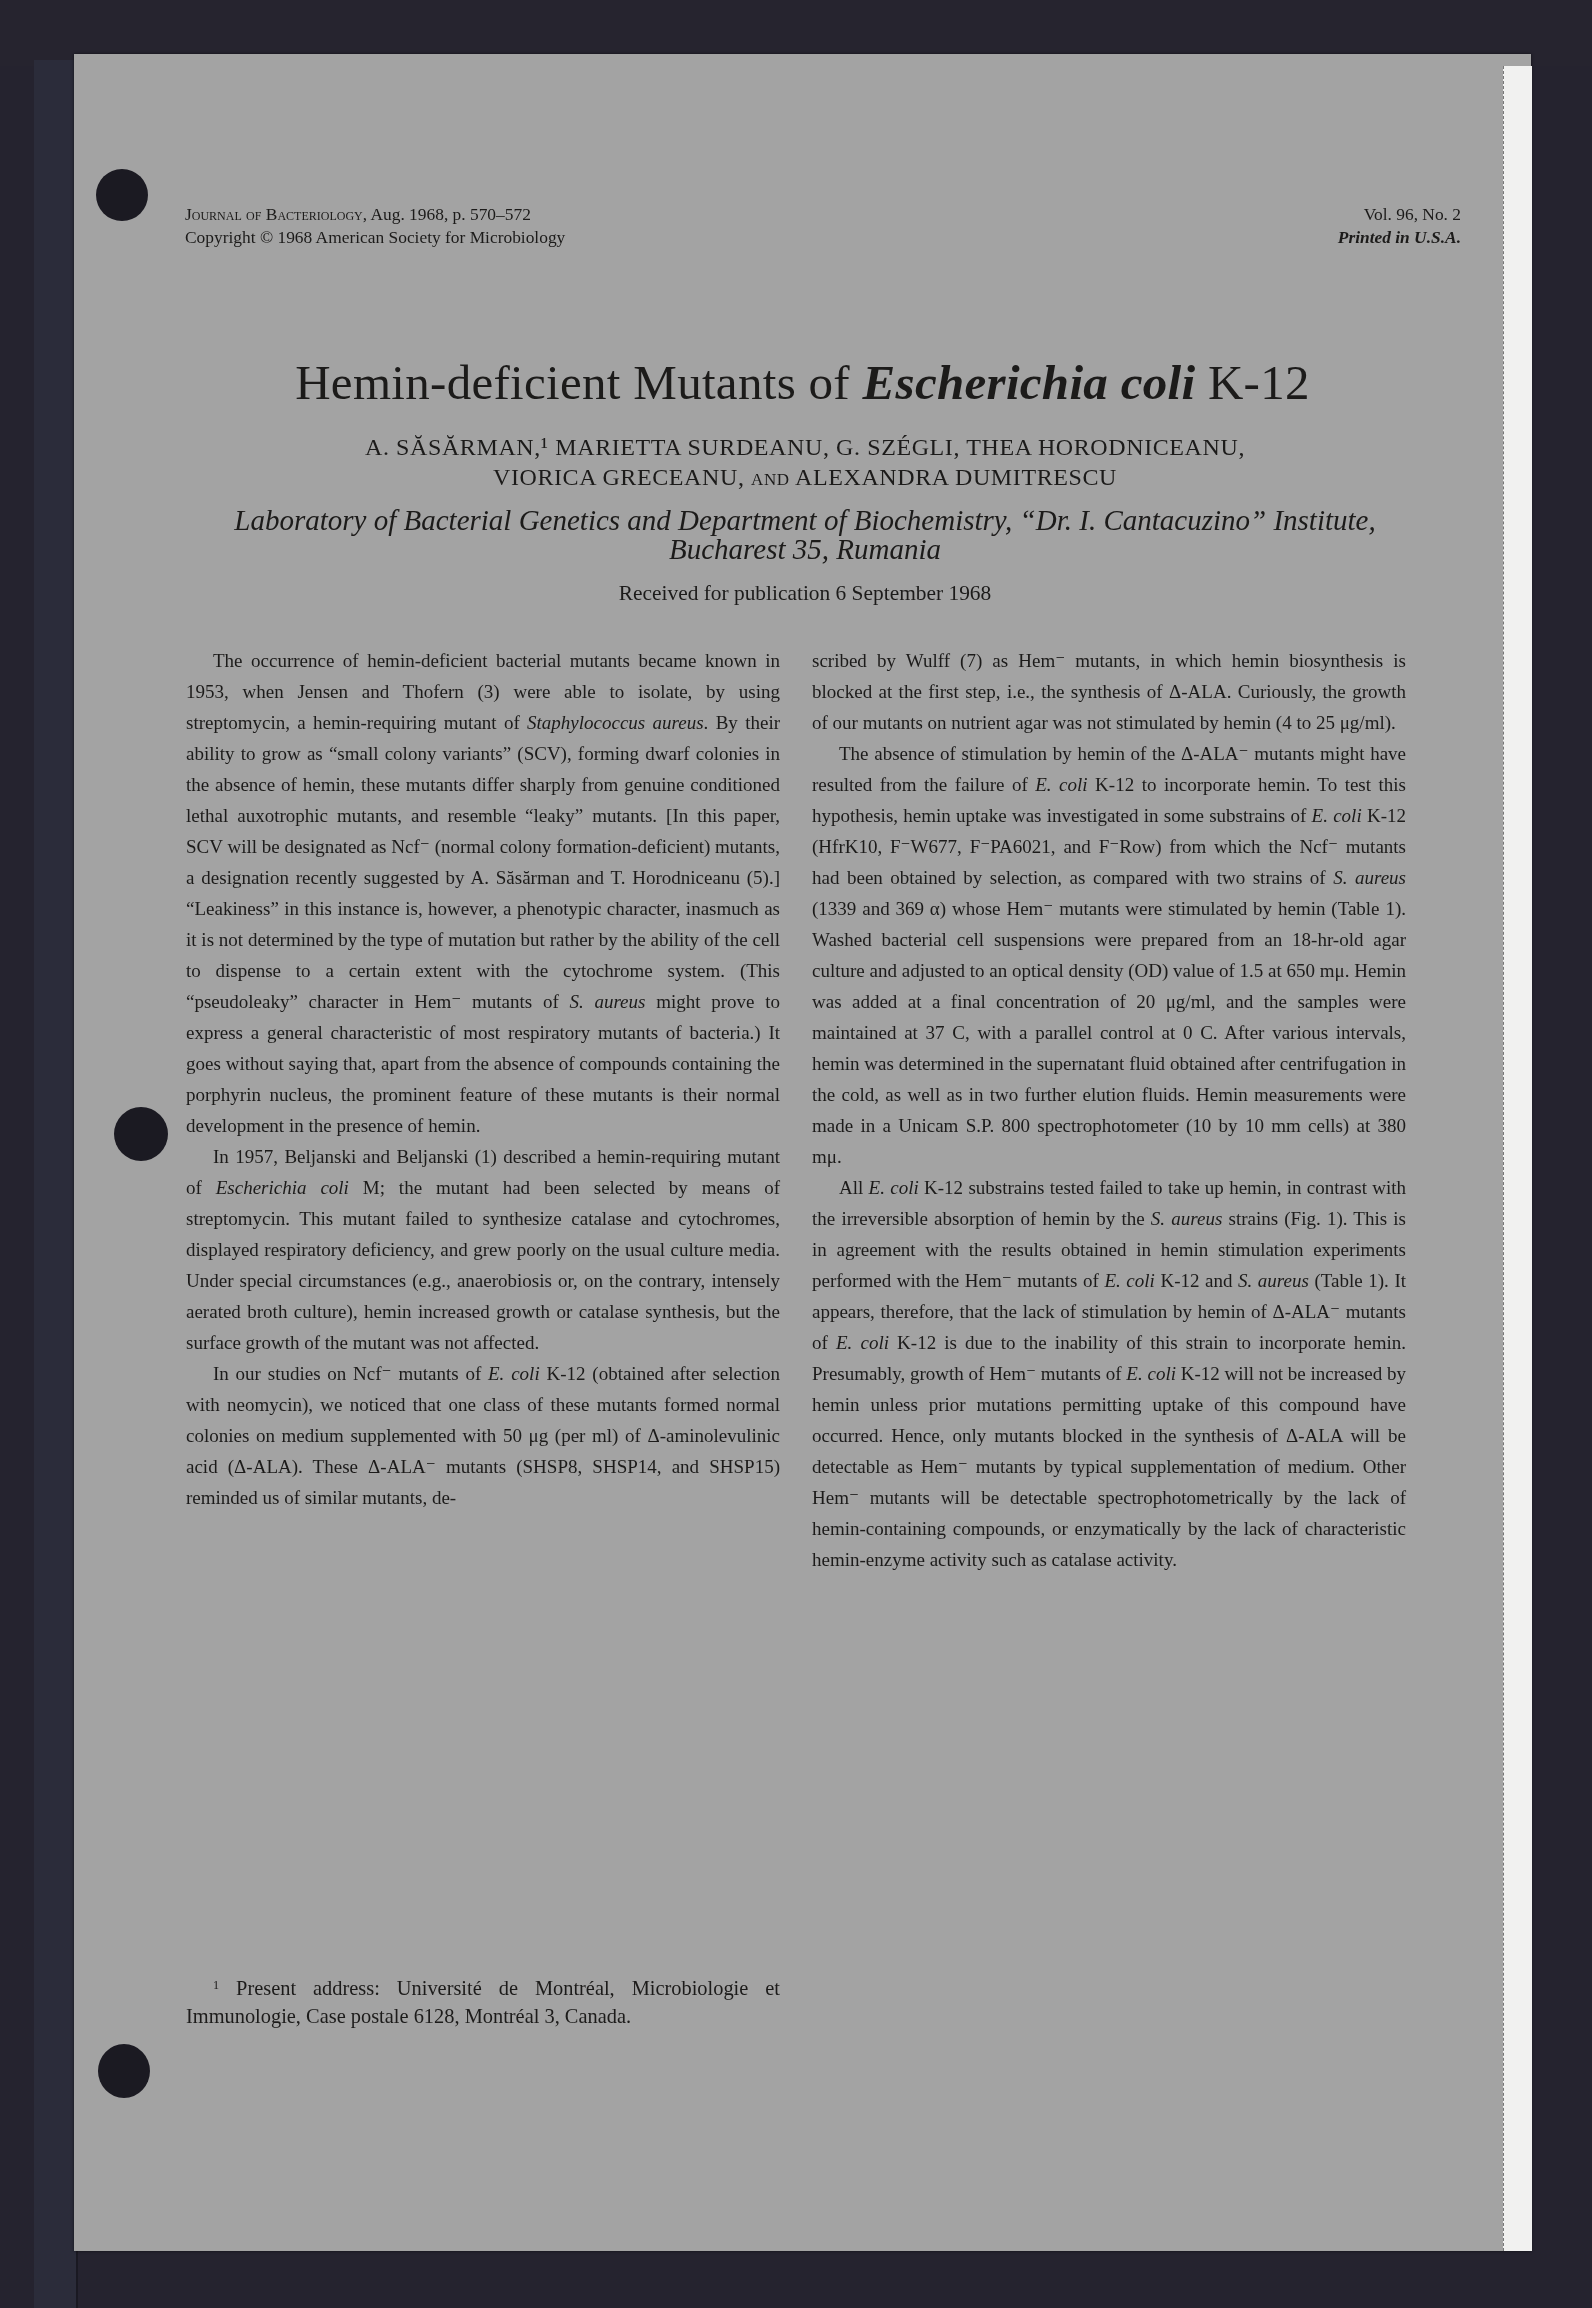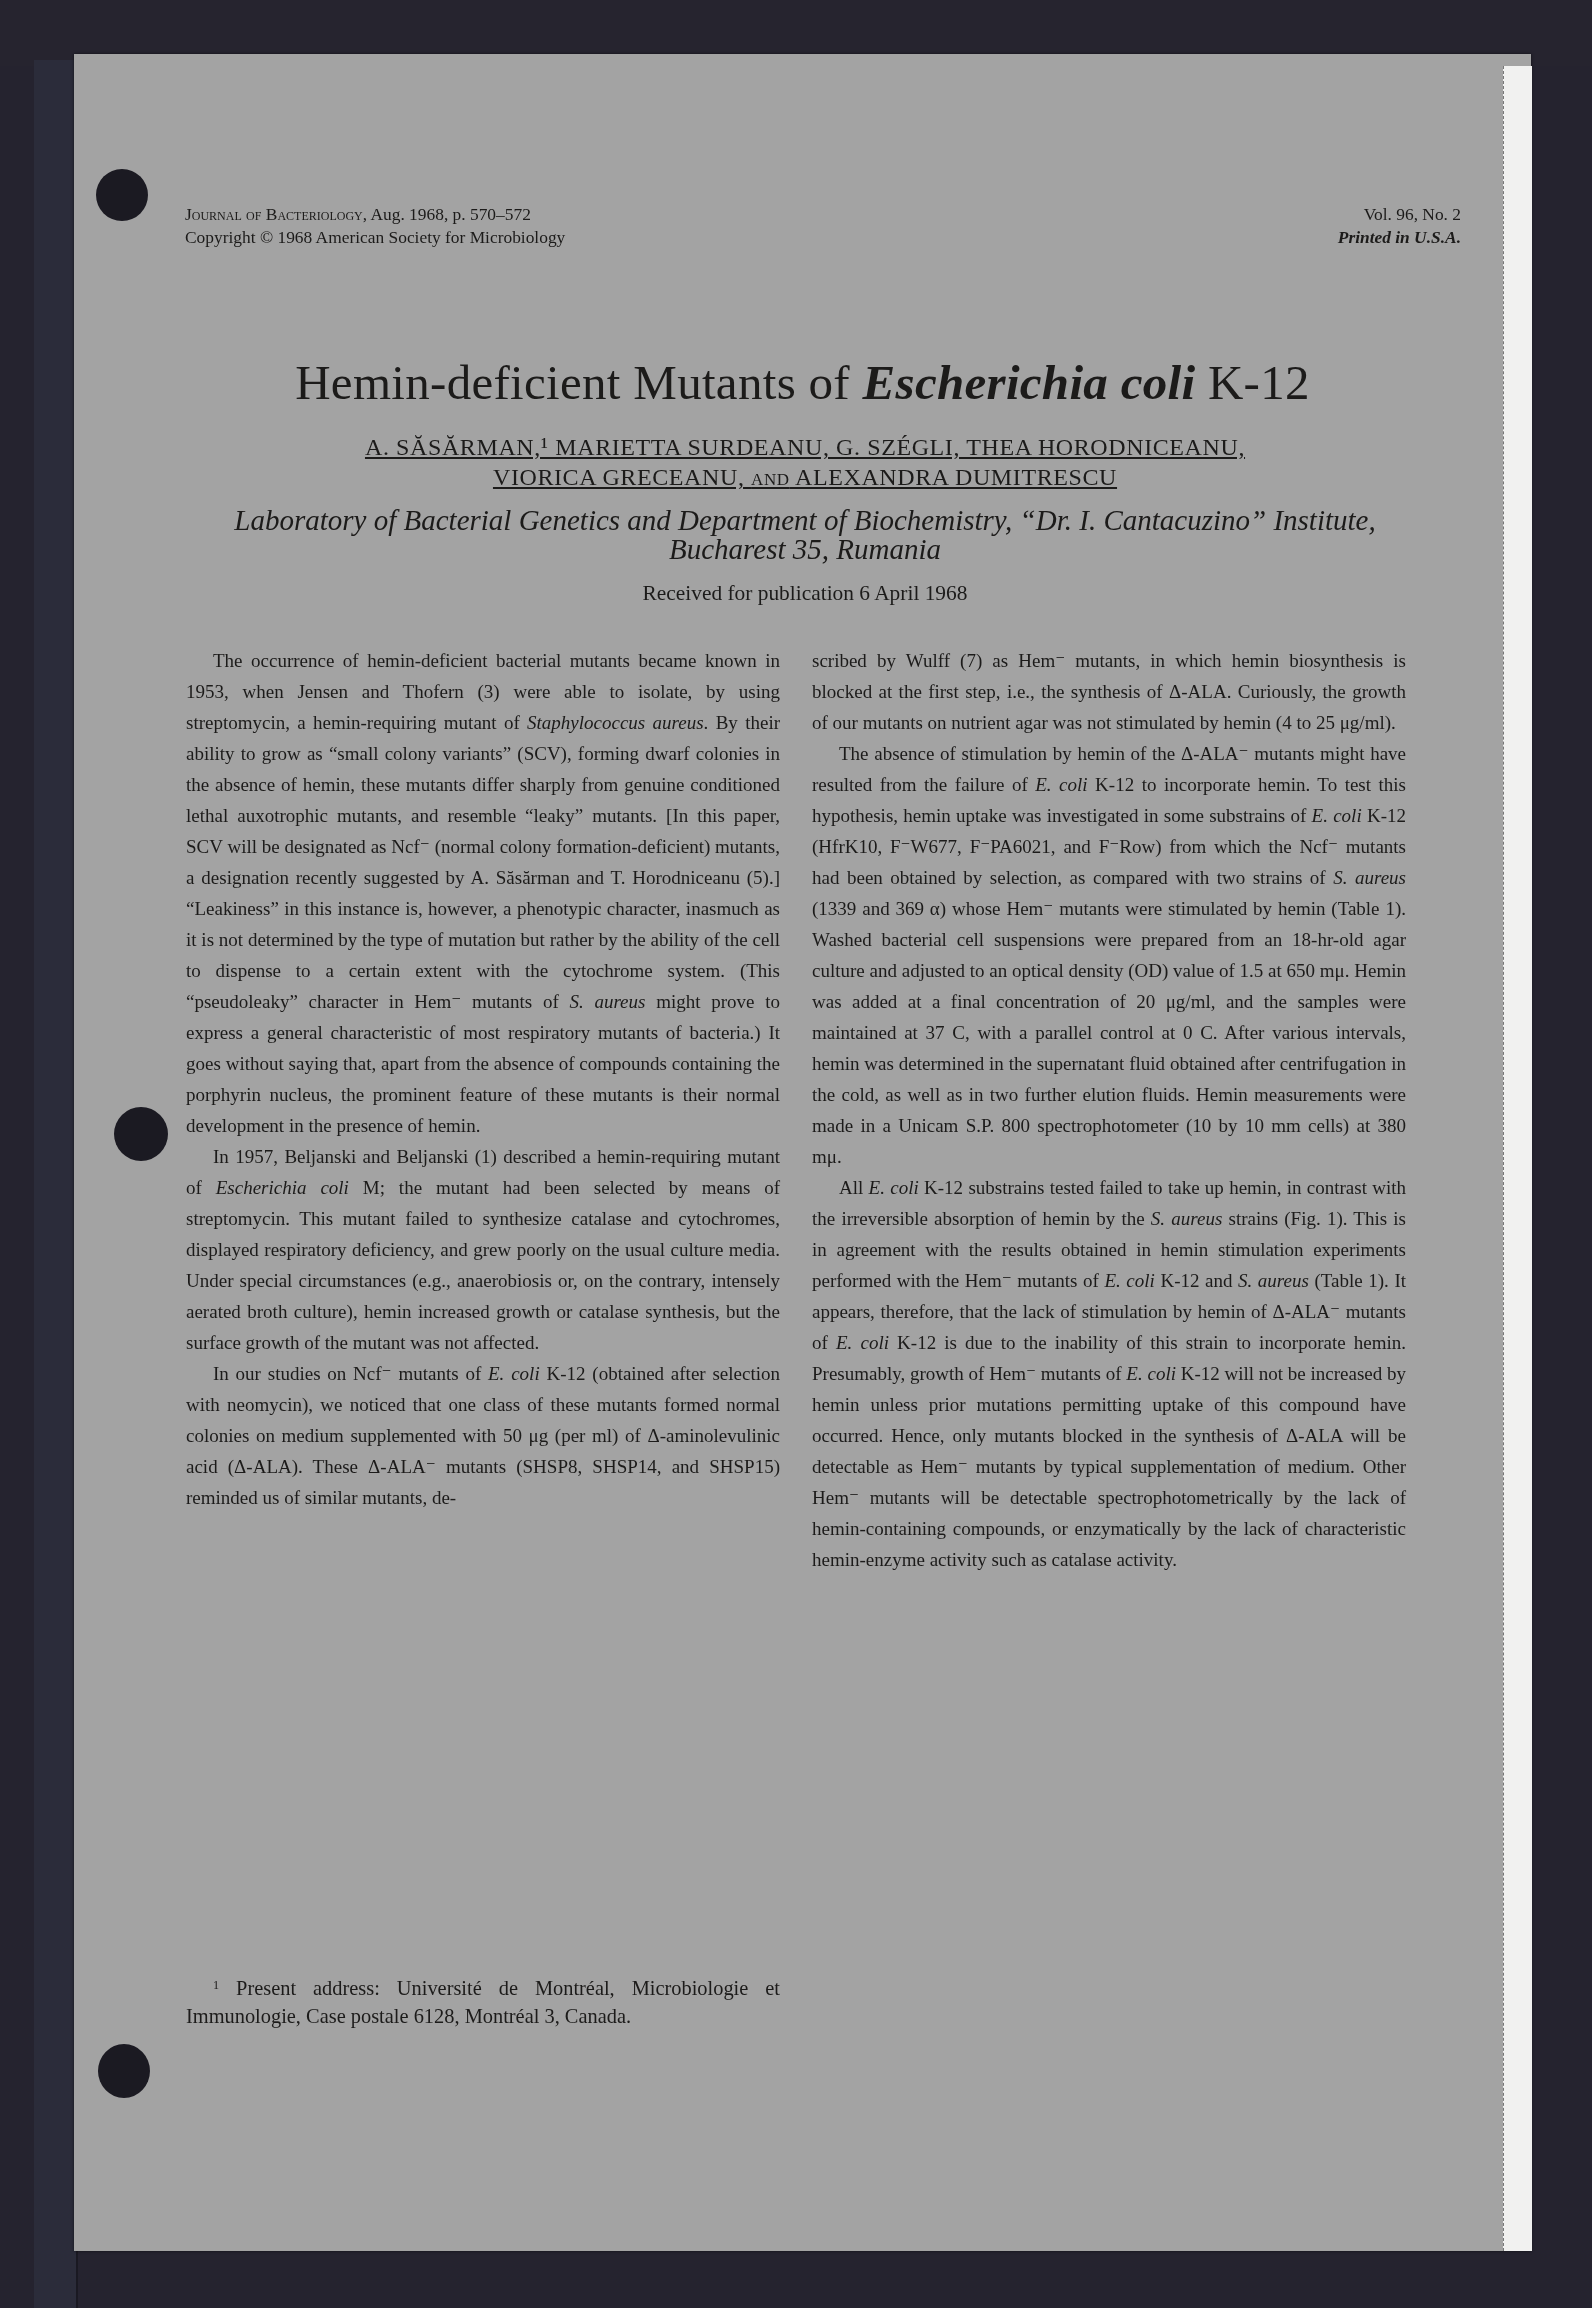--- a/index.html
+++ b/index.html
@@ -22,21 +22,21 @@
   .h2 { left: 40px; top: 1053px; width: 54px; height: 54px; }
   .h3 { left: 24px; top: 1990px; width: 52px; height: 54px; }
 
   .header { position: absolute; left: 111px; top: 149px; width: 1284px; font-size: 17.4px; line-height: 23px; }
   .header .left { position: absolute; left: 0; top: 0; }
   .header .right { position: absolute; right: 8px; top: 0; text-align: right; }
   .smallcaps { font-variant: small-caps; }
   .italic { font-style: italic; font-weight: bold; }
 
   .title { position: absolute; left: 0; top: 299px; width: 1457px; text-align: center; font-size: 49px; letter-spacing: 0.3px; line-height: 60px; }
-  .authors { position: absolute; left: 149px; top: 378px; width: 1164px; text-align: center; font-size: 24px; line-height: 30px; letter-spacing: 0.6px; text-decoration: underline; }
+  .authors { position: absolute; left: 149px; top: 378px; width: 1164px; text-align: center; font-size: 24px; line-height: 30px; letter-spacing: 0.6px; }
   .affil { position: absolute; left: 149px; top: 452px; width: 1164px; text-align: center; font-size: 29px; line-height: 29px; font-style: italic; }
   .received { position: absolute; left: 149px; top: 527px; width: 1164px; text-align: center; font-size: 21.4px; }
 
   .col { position: absolute; top: 591px; width: 594px; font-size: 19px; line-height: 31px; text-align: justify; hyphens: none; }
   .col.left { left: 112px; }
   .col.right { left: 738px; }
   .col p { margin: 0; text-indent: 27px; }
   .col p.cont { text-indent: 0; }
   .footnote { position: absolute; left: 112px; top: 1920px; width: 594px; font-size: 20.4px; line-height: 28px; text-align: justify; text-indent: 27px; }
   .folio { position: absolute; left: 0; top: 2020px; width: 1457px; text-align: center; font-size: 22px; }
@@ -70,21 +70,21 @@
   <div class="authors">
     <div>A. SĂSĂRMAN,¹ MARIETTA SURDEANU, G. SZÉGLI, THEA HORODNICEANU,</div>
     <div><span>VIORICA GRECEANU, </span><span class="smallcaps">and</span><span> ALEXANDRA DUMITRESCU</span></div>
   </div>
 
   <div class="affil">
     <div>Laboratory of Bacterial Genetics and Department of Biochemistry, “Dr. I. Cantacuzino” Institute,</div>
     <div>Bucharest 35, Rumania</div>
   </div>
 
-  <div class="received">Received for publication 6 April 1968</div>
+  <div class="received">Received for publication 6 September 1968</div>
 
   <div class="col left">
     <p><span>The occurrence of hemin-deficient bacterial mutants became known in 1953, when Jensen and Thofern (3) were able to isolate, by using streptomycin, a hemin-requiring mutant of </span><i>Staphylococcus aureus</i><span>. By their ability to grow as “small colony variants” (SCV), forming dwarf colonies in the absence of hemin, these mutants differ sharply from genuine conditioned lethal auxotrophic mutants, and resemble “leaky” mutants. [In this paper, SCV will be designated as Ncf⁻ (normal colony formation-deficient) mutants, a designation recently suggested by A. Săsărman and T. Horodniceanu (5).] “Leakiness” in this instance is, however, a phenotypic character, inasmuch as it is not determined by the type of mutation but rather by the ability of the cell to dispense to a certain extent with the cytochrome system. (This “pseudoleaky” character in Hem⁻ mutants of </span><i>S. aureus</i><span> might prove to express a general characteristic of most respiratory mutants of bacteria.) It goes without saying that, apart from the absence of compounds containing the porphyrin nucleus, the prominent feature of these mutants is their normal development in the presence of hemin.</span></p>
     <p><span>In 1957, Beljanski and Beljanski (1) described a hemin-requiring mutant of </span><i>Escherichia coli</i><span> M; the mutant had been selected by means of streptomycin. This mutant failed to synthesize catalase and cytochromes, displayed respiratory deficiency, and grew poorly on the usual culture media. Under special circumstances (e.g., anaerobiosis or, on the contrary, intensely aerated broth culture), hemin increased growth or catalase synthesis, but the surface growth of the mutant was not affected.</span></p>
     <p><span>In our studies on Ncf⁻ mutants of </span><i>E. coli</i><span> K-12 (obtained after selection with neomycin), we noticed that one class of these mutants formed normal colonies on medium supplemented with 50 μg (per ml) of Δ-aminolevulinic acid (Δ-ALA). These Δ-ALA⁻ mutants (SHSP8, SHSP14, and SHSP15) reminded us of similar mutants, de-</span></p>
   </div>
 
   <div class="footnote"><sup>1</sup><span> Present address: Université de Montréal, Microbiologie et Immunologie, Case postale 6128, Montréal 3, Canada.</span></div>
 
   <div class="col right">

